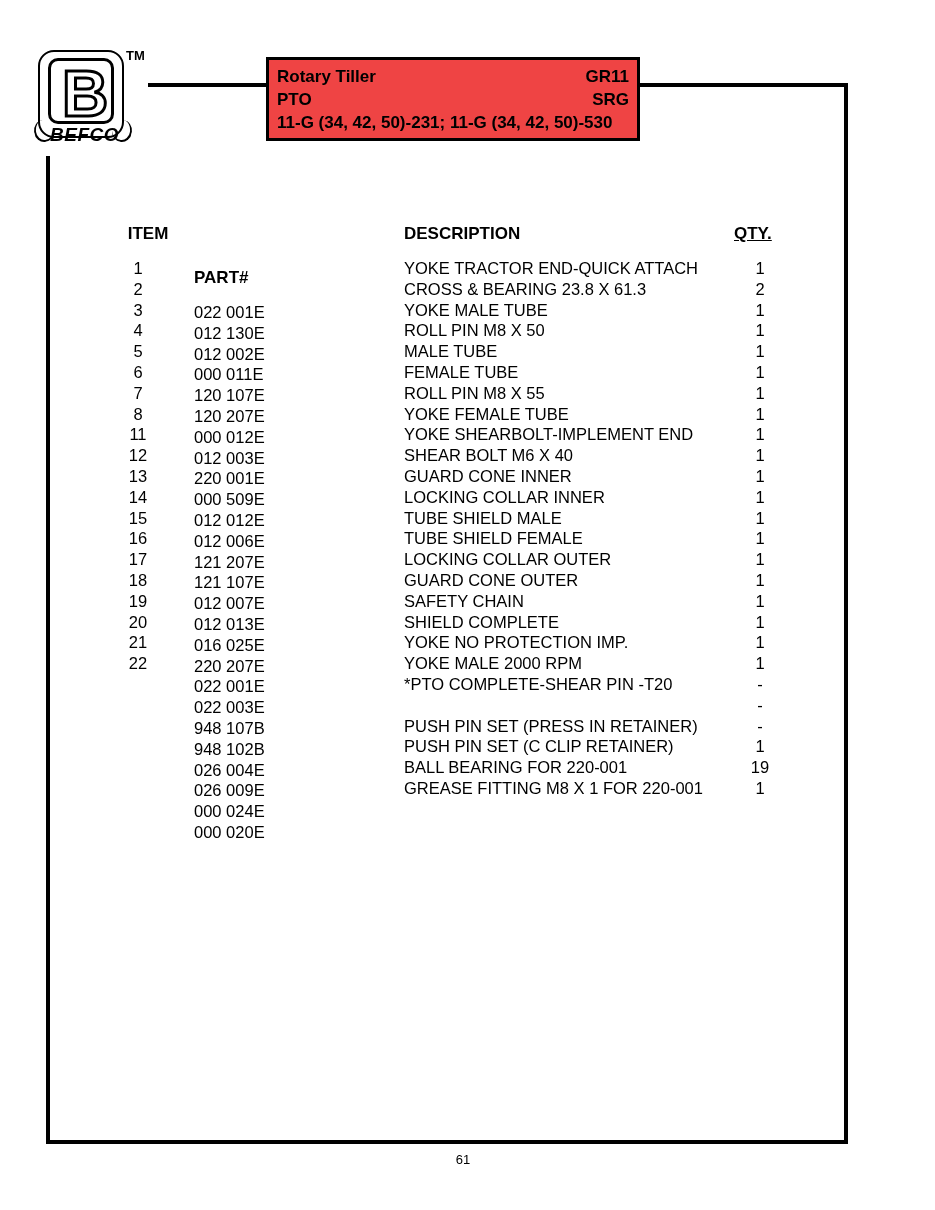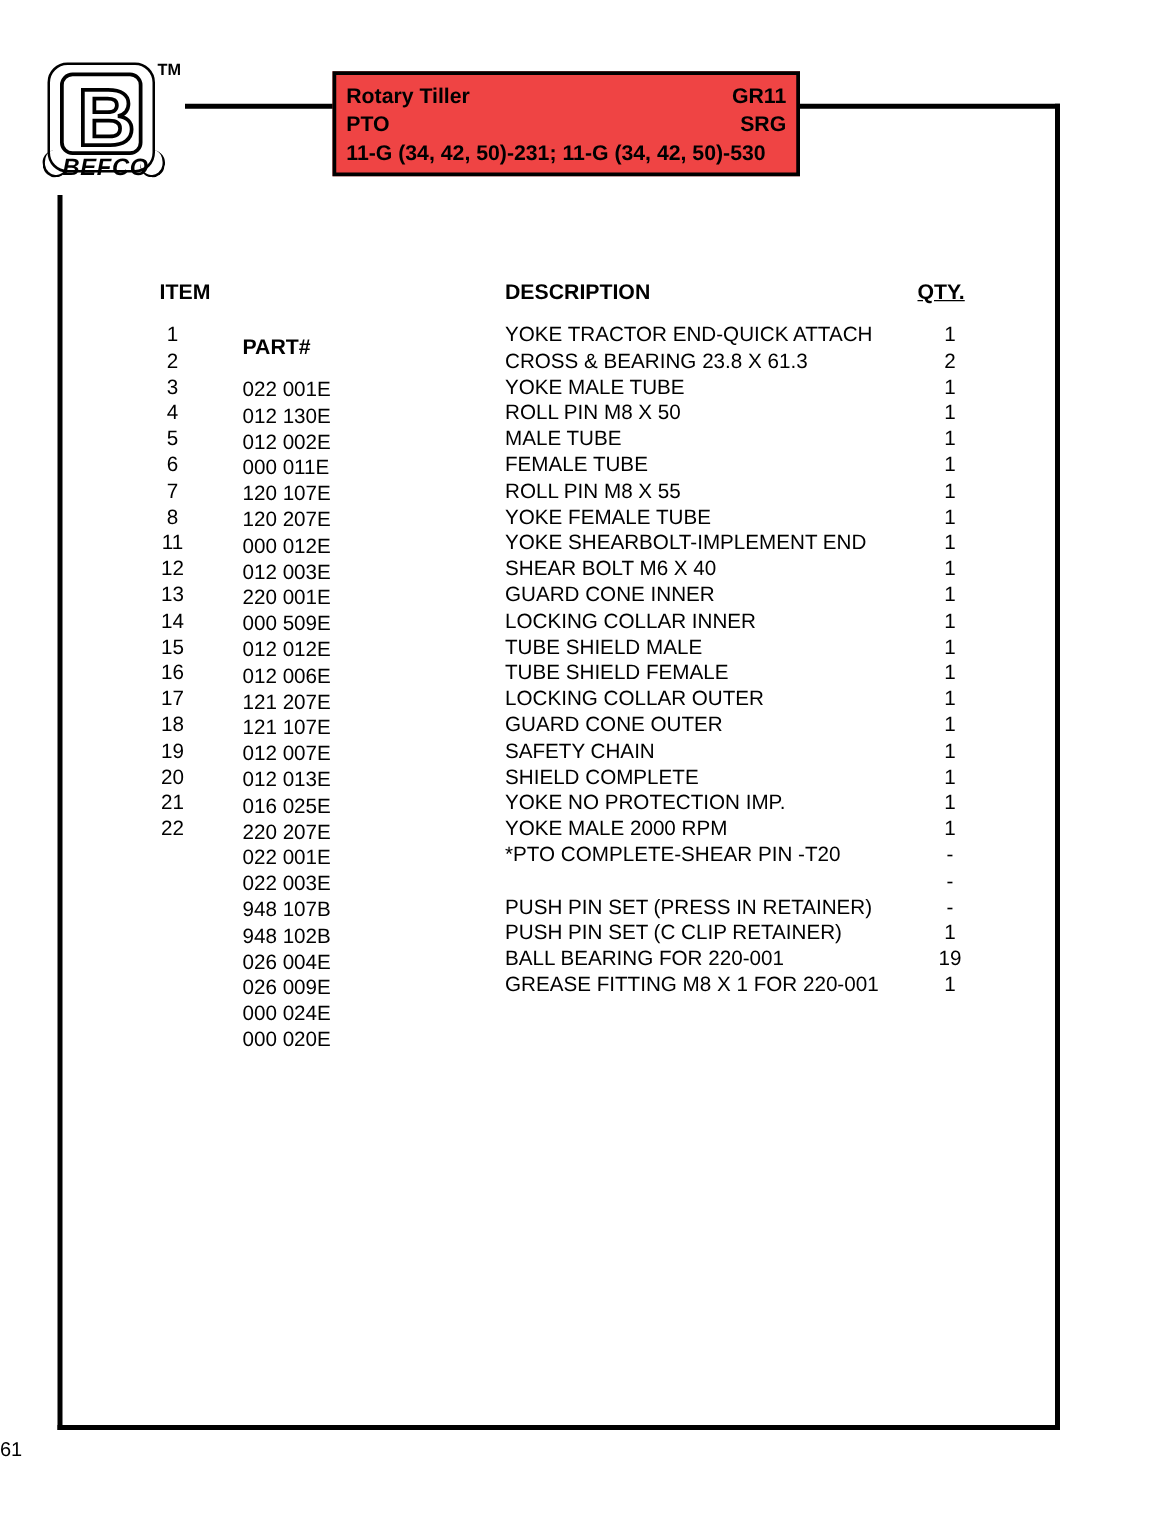--- a/index.html
+++ b/index.html
@@ -173,22 +173,22 @@
   .thead .c-item { text-align: center; left: 10px; }
   .thead .c-part { left: 84px; }
   .thead .c-qty  { left: 624px; text-align: left; text-decoration: underline; }
 
   
   #page-number {
     position: absolute;
     left: 0;
     top: 1152px;
     width: 926px;
-    text-align: left;
-    font-size: 16px;
+    text-align: center;
+    font-size: 13px;
   }
 </style>
 </head>
 <body>
 
 <div id="page">
 
   <div id="logo-block">
     <div class="logo-outer"></div>
     <div class="logo-inner">

